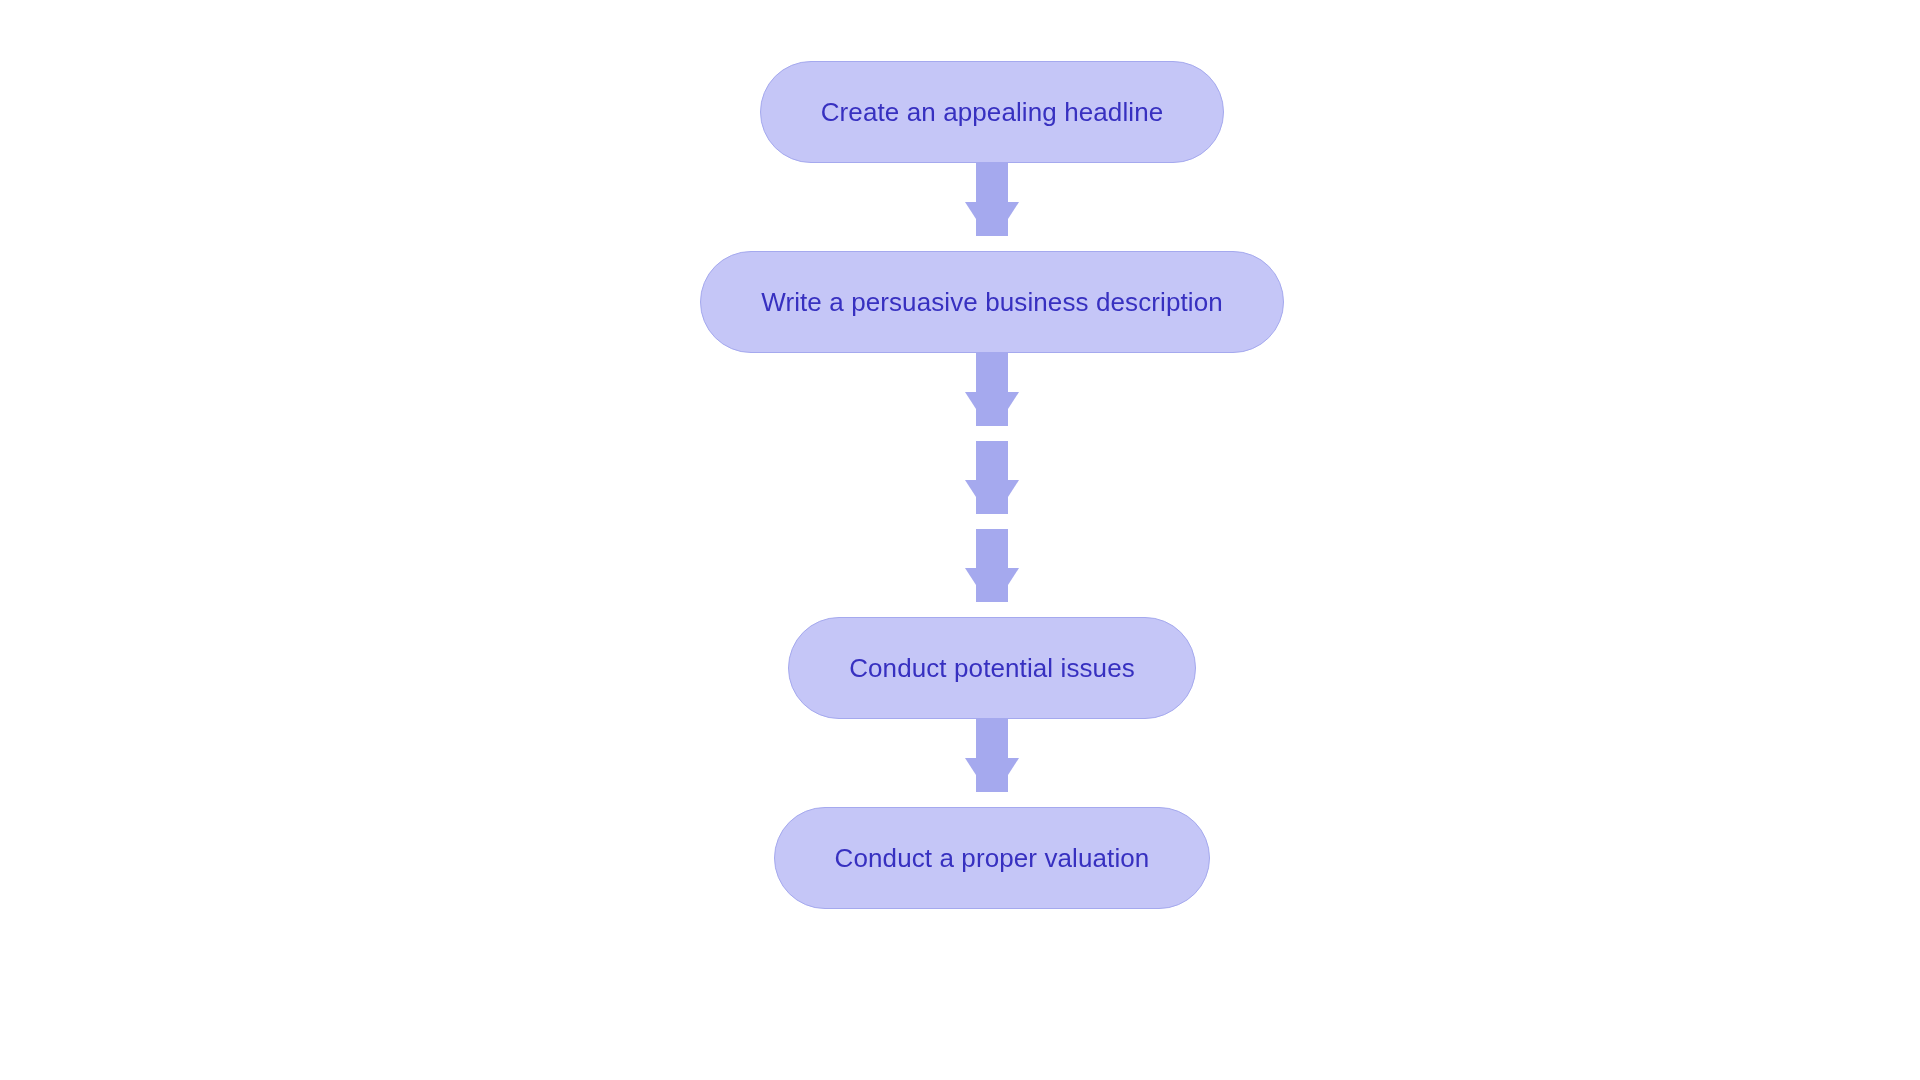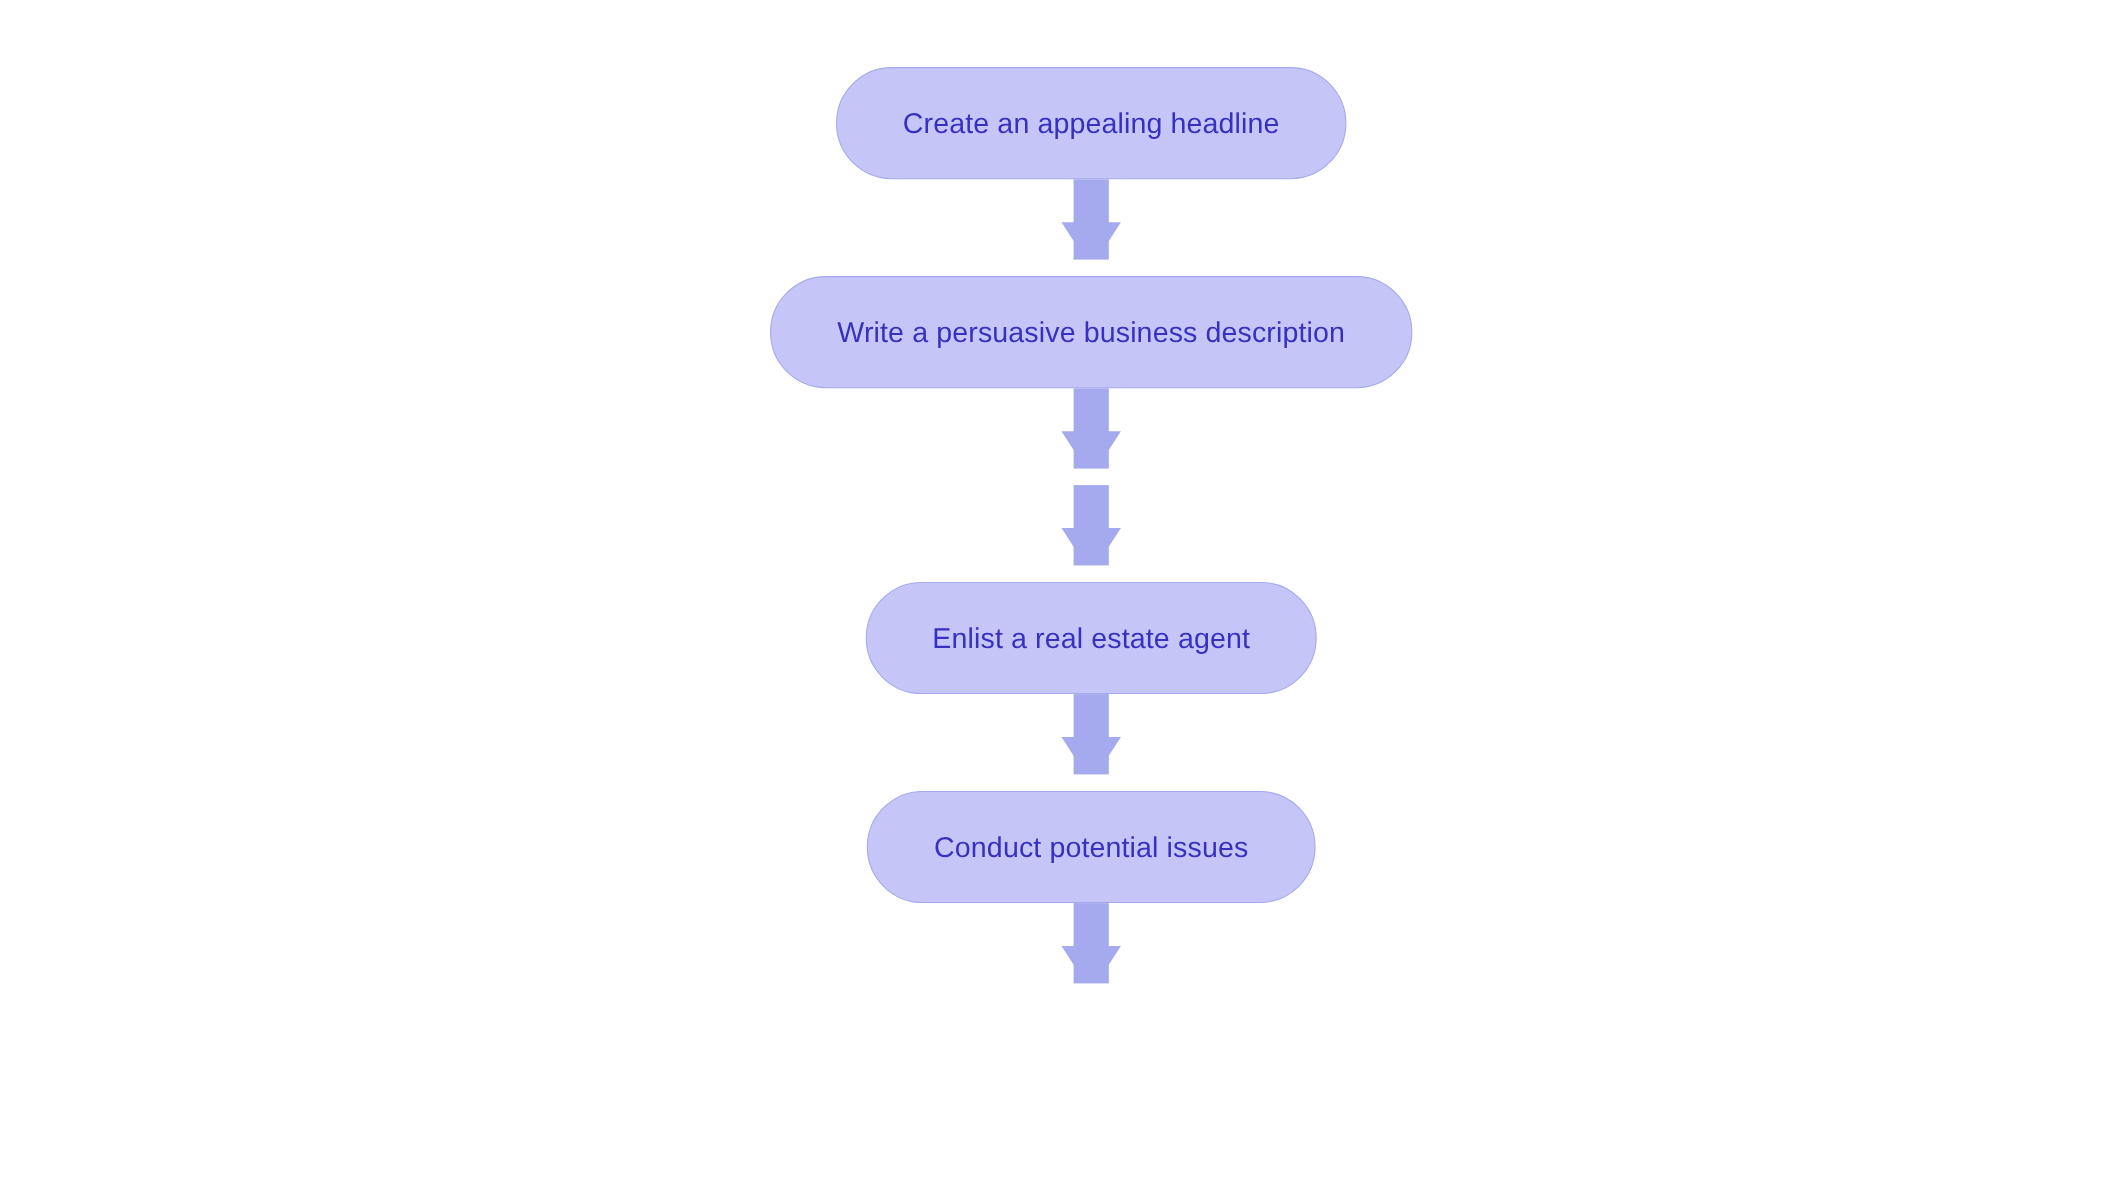--- a/index.html
+++ b/index.html
@@ -119,33 +119,33 @@
       <span class="connector-line"></span>
       <span class="connector-arrowhead"></span>
     </div>
 
 
     <div class="flow-connector">
       <span class="connector-line"></span>
       <span class="connector-arrowhead"></span>
     </div>
 
-    <div class="flow-node" data-size="sm">
-      <span class="flow-node-label">Enlist a real estate agent</span>
-    </div>
 
     <div class="flow-connector">
       <span class="connector-line"></span>
       <span class="connector-arrowhead"></span>
     </div>
 
     <div class="flow-node" data-size="sm">
       <span class="flow-node-label">Conduct potential issues</span>
     </div>
 
     <div class="flow-connector">
       <span class="connector-line"></span>
       <span class="connector-arrowhead"></span>
     </div>
 
+    <div class="flow-node" data-size="md">
+      <span class="flow-node-label">Conduct a proper valuation</span>
+    </div>
 
   </div>
 </div>
 
 </body></html>

